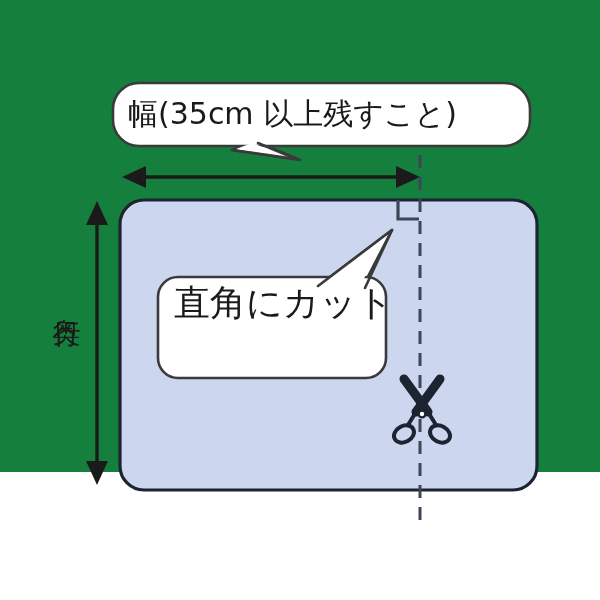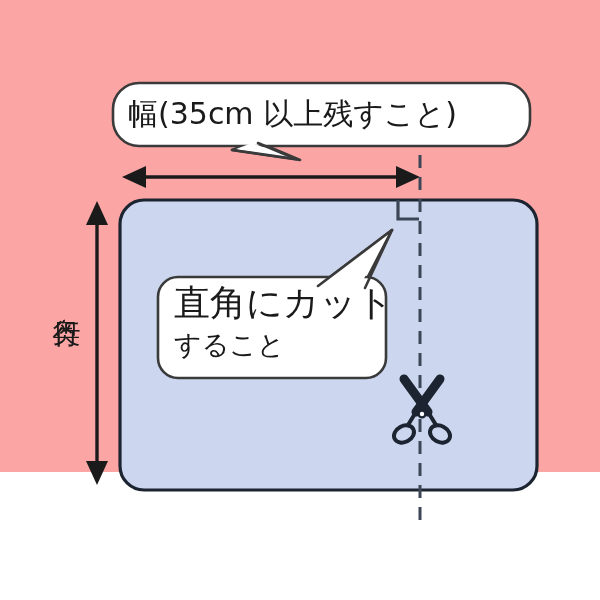--- a/index.html
+++ b/index.html
@@ -11,21 +11,21 @@
   body {
     width: 600px;
     height: 600px;
     overflow: hidden;
     font-family: "DejaVu Sans", "Liberation Sans", sans-serif;
   }
   #stage {
     position: relative;
     width: 600px;
     height: 472px;
-    background: #fca5a5;
+    background: #15803d;
   }
   #stage svg.layer {
     position: absolute;
     top: 0;
     left: 0;
     width: 600px;
     height: 600px;
   }
   
   .txt {
@@ -121,17 +121,16 @@
       <ellipse cx="404" cy="434" rx="10.5" ry="8" transform="rotate(-28 404 434)" stroke-width="4"></ellipse>
       <ellipse cx="440" cy="434" rx="10.5" ry="8" transform="rotate(28 440 434)" stroke-width="4"></ellipse>
     </g>
 
   </svg>
 
   <div class="txt" id="width-callout-text">幅(35cm 以上残すこと)</div>
 
   <div class="txt" id="angle-callout-line1">直角にカット</div>
 
-  <div class="txt" id="angle-callout-line2">すること</div>
 
   <div class="txt" id="depth-label">奥行</div>
 
 </div>
 
 </body></html>

